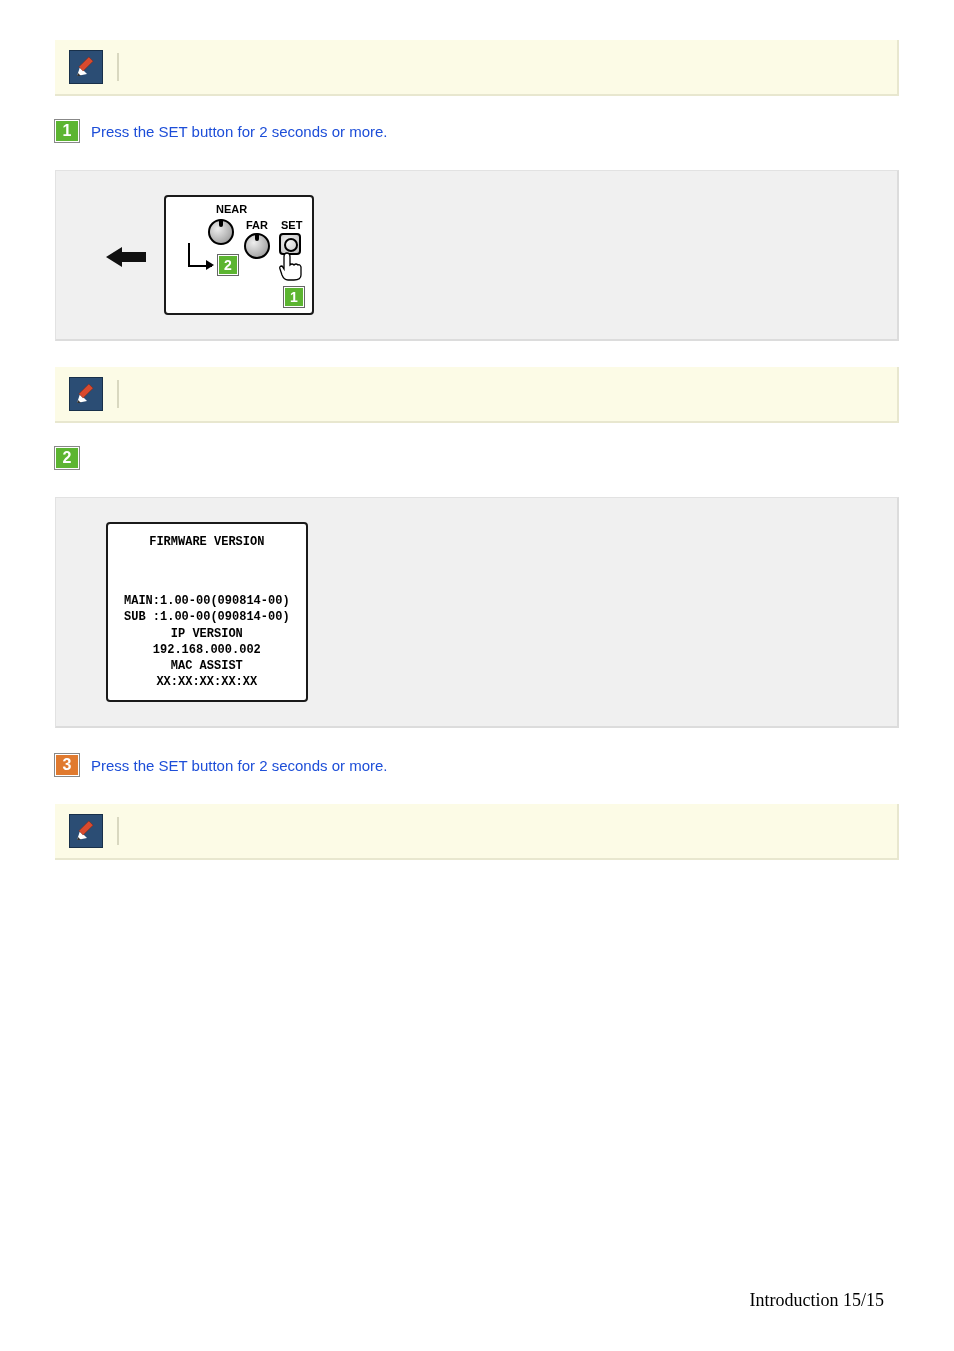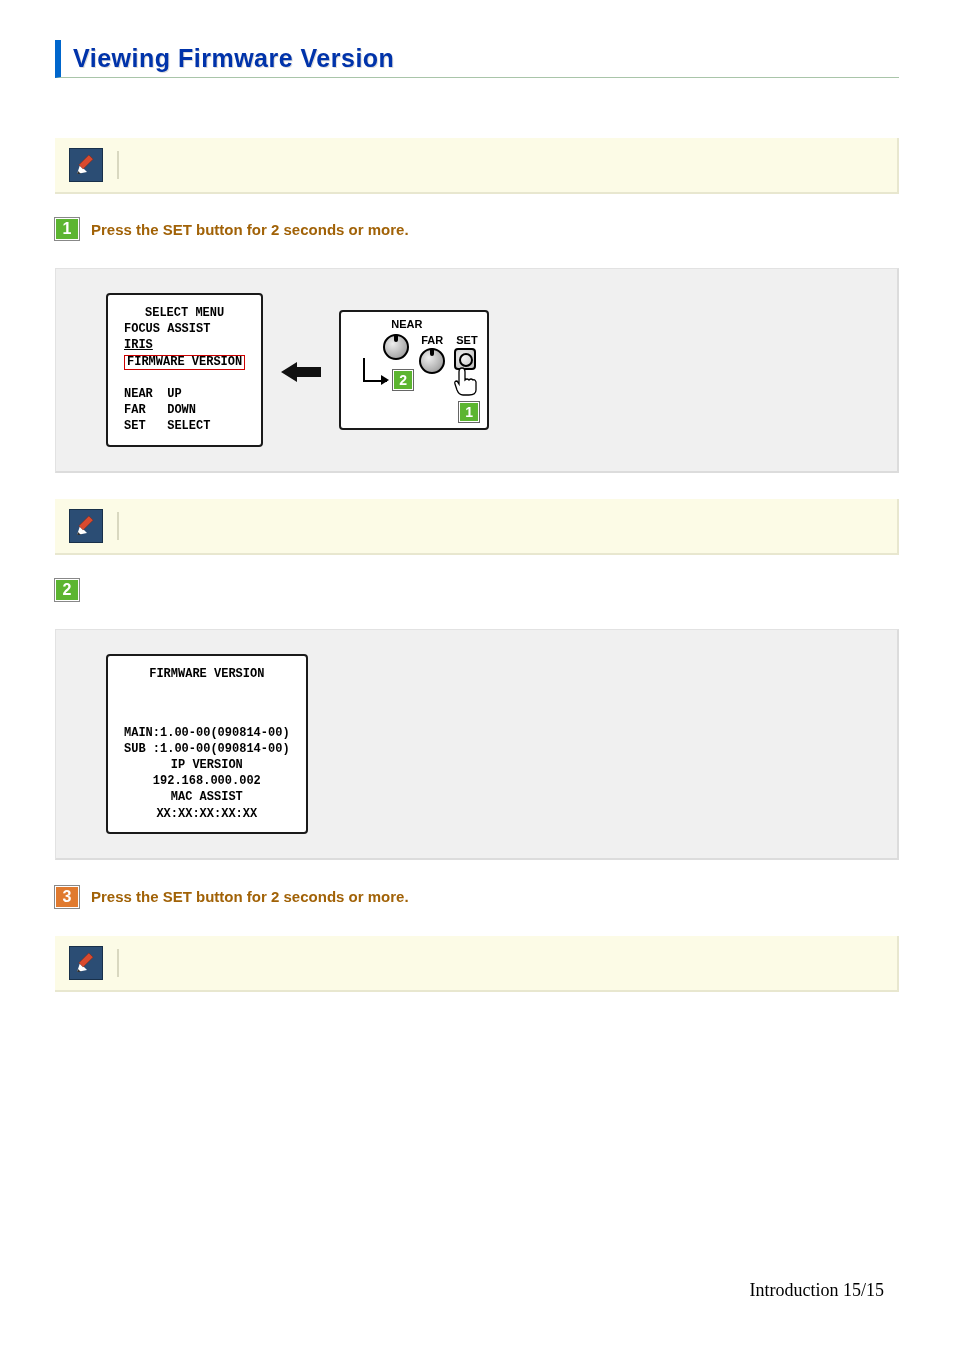--- a/index.html
+++ b/index.html
@@ -72,22 +72,22 @@
       justify-content: center;
       color: #ffffff;
       font-size: 16px;
       font-weight: bold;
       border: 1px solid #ffffff;
       box-shadow: 0 0 0 1px #888;
     }
     .badge-green { background: #5cb531; }
     .badge-orange { background: #e07a2f; }
     .step-text {
-      color: #a16207;
-      font-weight: bold;
+      color: #1d4ed8;
+      font-weight: normal;
       font-size: 15px;
     }
     .figure-panel {
       background: #f0f0f0;
       border: 1px solid #e2e2e2;
       border-bottom: 2px solid #dcdcdc;
       border-right: 2px solid #dcdcdc;
       margin-bottom: 26px;
       padding: 24px 30px;
     }
@@ -209,62 +209,52 @@
       width:0;height:0;
       border-left:8px solid #000;
       border-top:5px solid transparent;
       border-bottom:5px solid transparent;
     }
     .screen-box.center {
       text-align: center;
     }
     .footer {
       position: absolute;
-      bottom: 50px;
+      bottom: 40px;
       right: 70px;
       font-family: "Times New Roman", serif;
       font-size: 18px;
       color: #000000;
     }
   </style>
 </head>
 <body>
 
 <div class="page-container">
 
-  <div class="heading-bar">
-    <div class="heading-text">Viewing Firmware Version</div>
-  </div>
 
   <div class="note-band">
     <div class="note-icon-box">
       <svg width="26" height="26" viewBox="0 0 26 26">
         <polygon points="4,22 7,13 14,20 " fill="#ffffff"></polygon>
         <rect x="10" y="3" width="6" height="14" transform="rotate(45 13 10)" fill="#d94a2e" stroke="#7a2817" stroke-width="0.5"></rect>
         <polygon points="4,22 5,19 8,22" fill="#333333"></polygon>
       </svg>
     </div>
     <div class="note-divider"></div>
   </div>
 
   <div class="step-line">
     <div class="step-badge badge-green">1</div>
     <div class="step-text">Press the SET button for 2 seconds or more.</div>
   </div>
 
   <div class="figure-panel">
     <div class="figure-row">
 
-      <div class="screen-box"><span style="display:block;text-align:center;">SELECT MENU</span><span>FOCUS ASSIST</span>
-<span style="text-decoration:underline;">IRIS</span>
-<span class="highlight">FIRMWARE VERSION</span>
-
-<span><span>NEAR</span>  <span>UP</span></span>
-<span><span>FAR</span>   <span>DOWN</span></span>
-<span><span>SET</span>   <span>SELECT</span></span></div>
 
       <div class="arrow-left">
         <svg width="40" height="24" viewBox="0 0 40 24">
           <polygon points="0,12 16,2 16,7 40,7 40,17 16,17 16,22" fill="#111111"></polygon>
         </svg>
       </div>
 
       <div class="control-box">
         <div class="ctrl-label ctrl-near">NEAR</div>
         <div class="ctrl-label ctrl-far">FAR</div>

